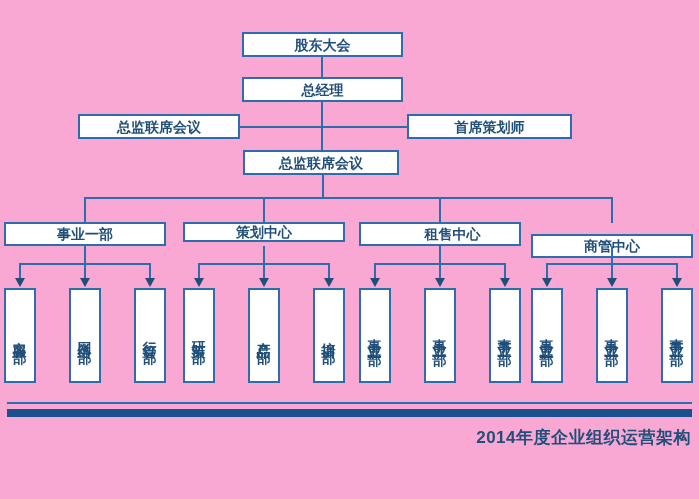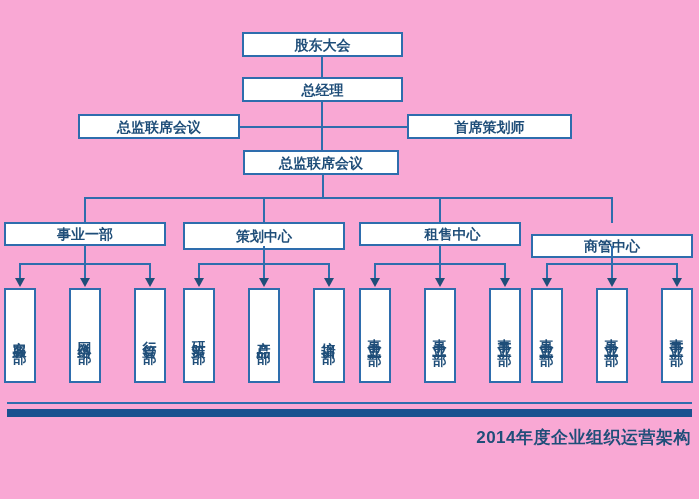--- a/index.html
+++ b/index.html
@@ -62,21 +62,21 @@
   <div class="box" style="left:243px;top:150px;width:156px;height:25px;">总监联席会议</div>
 
   <div class="vline" style="left:322px;top:175px;height:23px;"></div>
   <div class="hline" style="left:84px;top:197px;width:529px;"></div>
   <div class="vline" style="left:84px;top:197px;height:26px;"></div>
   <div class="vline" style="left:263px;top:197px;height:26px;"></div>
   <div class="vline" style="left:439px;top:197px;height:26px;"></div>
   <div class="vline" style="left:611px;top:197px;height:26px;"></div>
 
   <div class="box" style="left:4px;top:222px;width:162px;height:24px;">事业一部</div>
-  <div class="box" style="left:183px;top:222px;width:162px;height:28px;">策划中心</div>
+  <div class="box" style="left:183px;top:222px;width:162px;height:20px;">策划中心</div>
   <div class="box" style="left:359px;top:222px;width:162px;height:24px;padding-left:25px;">租售中心</div>
   <div class="box" style="left:531px;top:222px;width:162px;height:24px;margin-top:12px;">商管中心</div>
 
   <div class="vline" style="left:84px;top:246px;height:19px;"></div>
   <div class="hline" style="left:19px;top:263px;width:132px;"></div>
   <div class="vline" style="left:19px;top:263px;height:16px;"></div>
   <div class="vline" style="left:84px;top:263px;height:16px;"></div>
   <div class="vline" style="left:149px;top:263px;height:16px;"></div>
   <div class="arrow" style="left:15px;top:278px;"></div>
   <div class="arrow" style="left:80px;top:278px;"></div>

